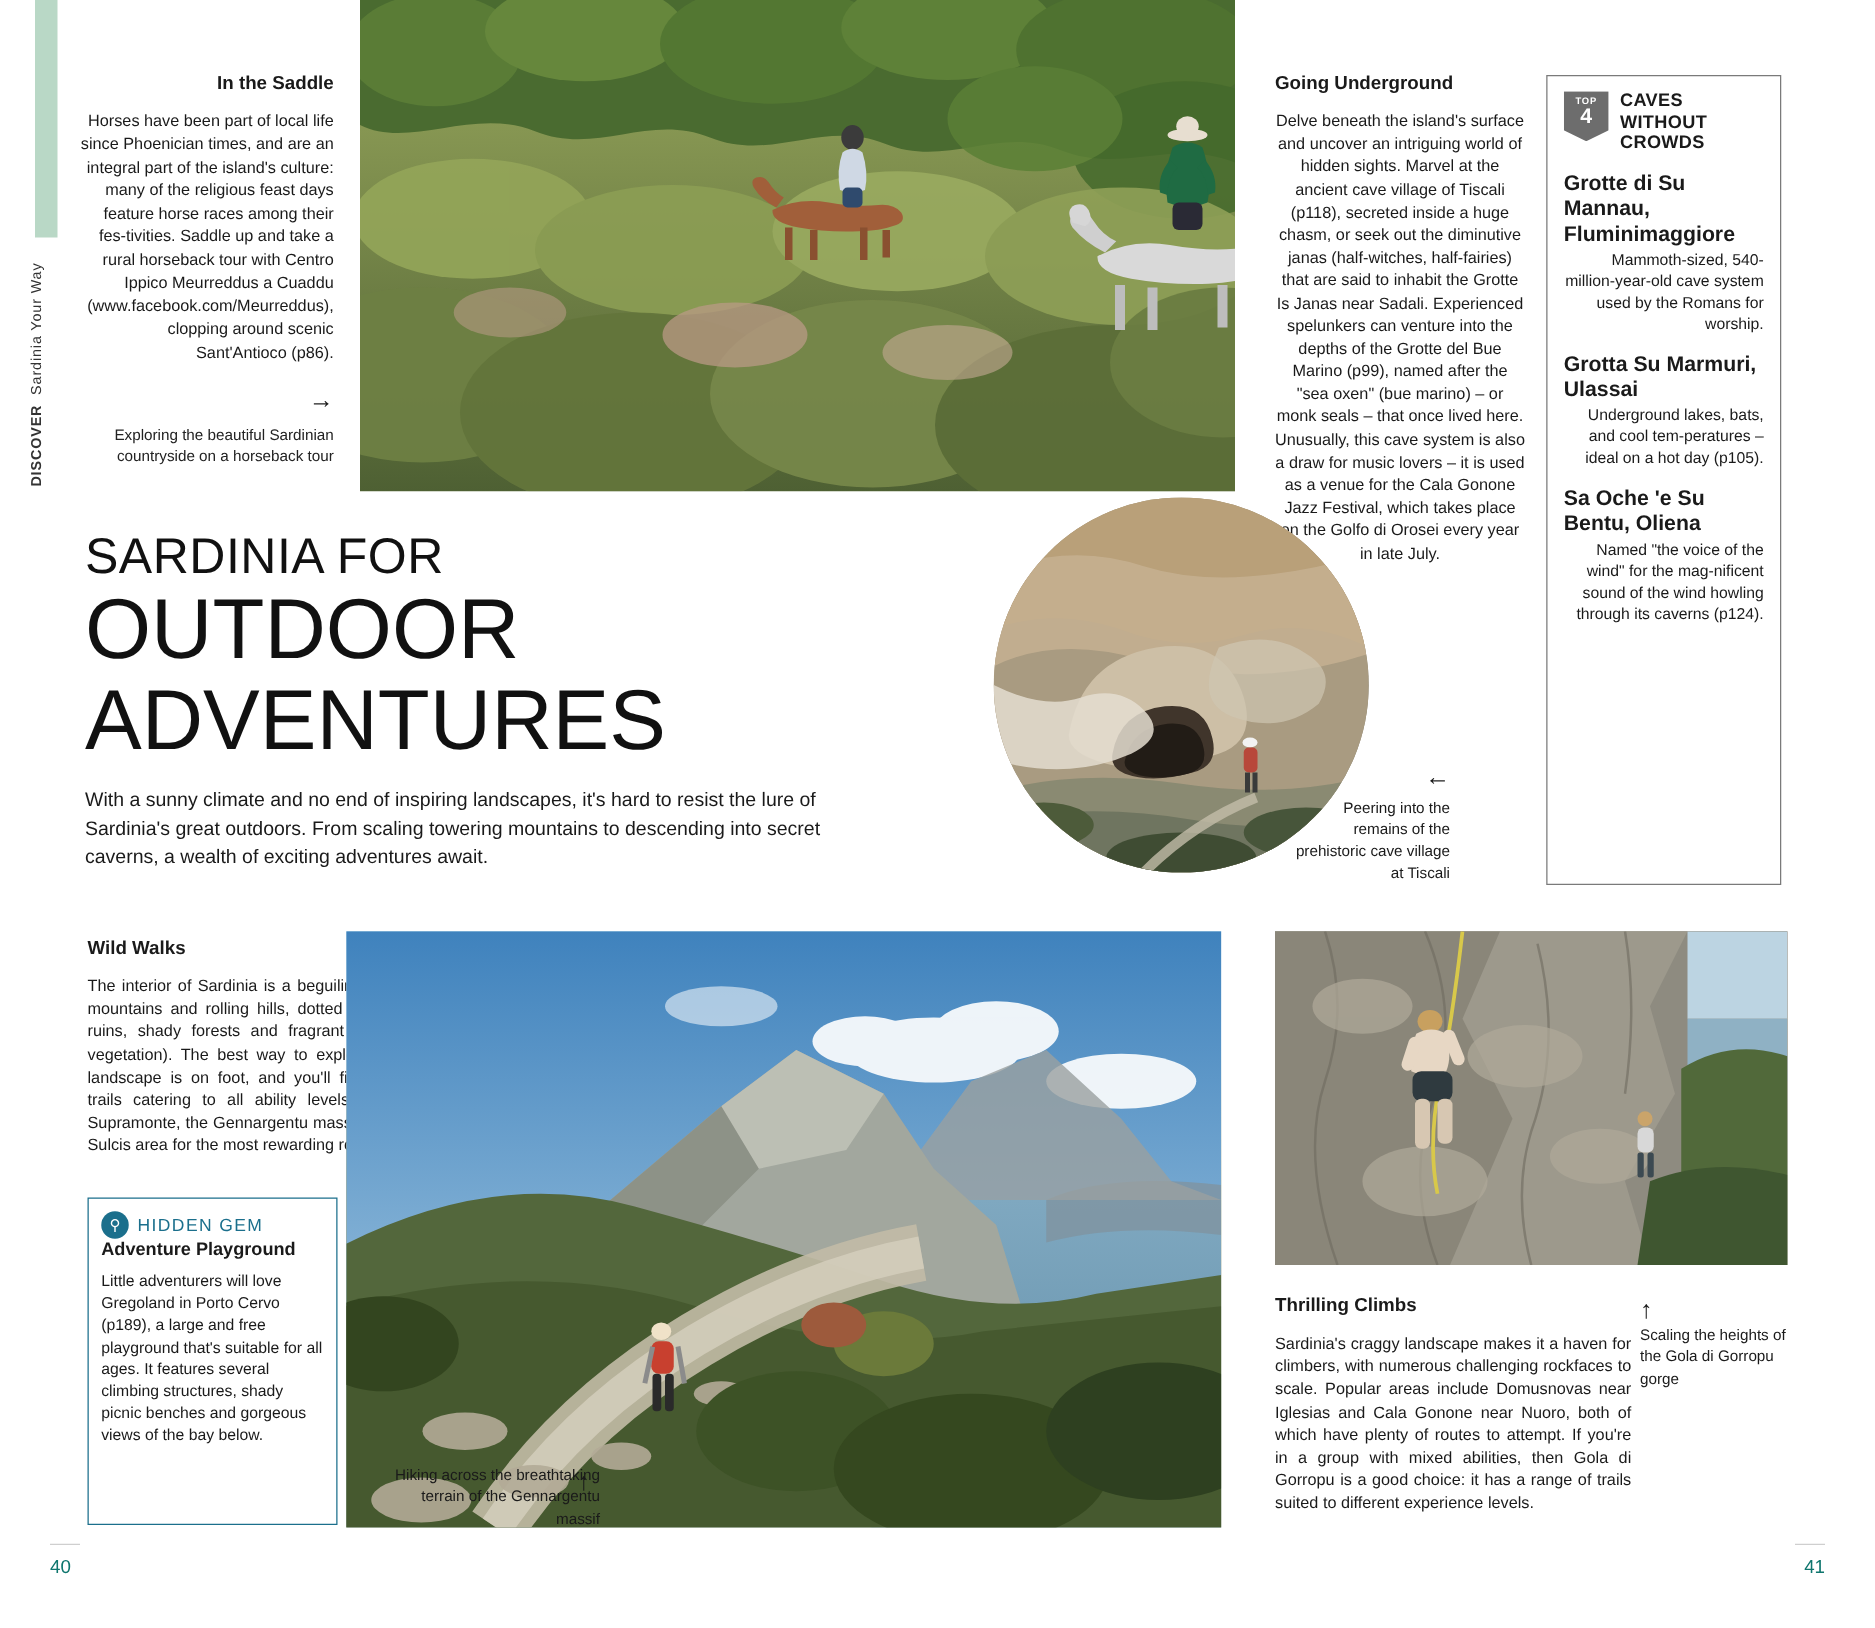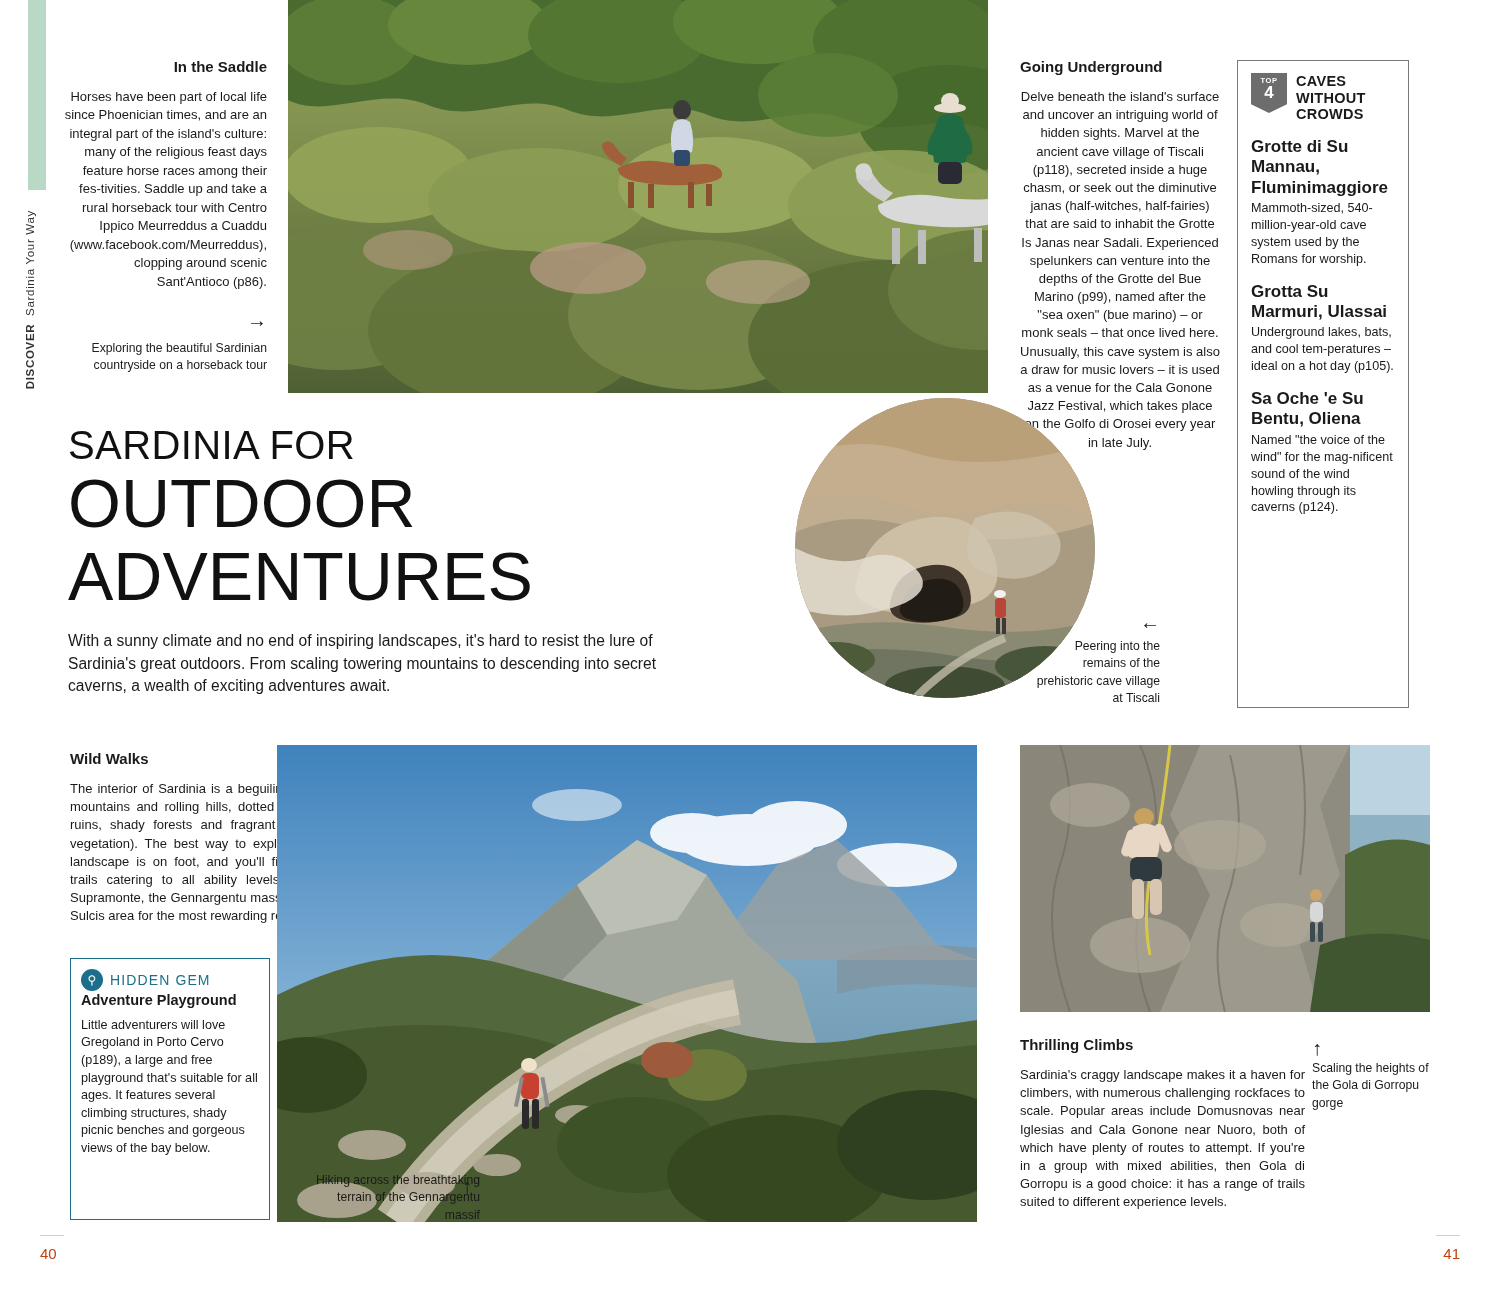--- a/index.html
+++ b/index.html
@@ -67,36 +67,36 @@
     background:linear-gradient(160deg,#cbbfa8 0%,#b9a88c 35%,#8e8774 60%,#6b6c5c 100%);
   }
   .cave-cap {
     position:absolute; left:1035px; top:612px; width:125px;
     text-align:right; font-size:12.2px; line-height:1.42;
   }
   .cave-arrow { font-size:20px; line-height:1; display:block; margin-bottom:6px; }
 
   
   #top4 {
-    position:absolute; left:1237px; top:60px; width:172px; height:648px;
+    position:absolute; left:1237px; top:60px; width:188px; height:648px;
     border:1px solid #7a7a7a; padding:12px 13px;
   }
   .top4-head { display:flex; align-items:flex-start; gap:9px; }
   .top4-badge {
     width:36px; height:40px; background:#6d6d6d; color:#fff;
     position:relative; flex:none;
     clip-path:polygon(0 0,100% 0,100% 78%,50% 100%,0 78%);
     text-align:center;
   }
   .top4-badge .t { font-size:7.5px; letter-spacing:.08em; margin-top:3px; font-weight:bold;}
   .top4-badge .n { font-size:17px; font-weight:bold; line-height:1; margin-top:-1px;}
   .top4-title { font-size:14.5px; font-weight:bold; line-height:1.15; letter-spacing:.02em; }
   .top4-item { margin-top:14px; }
   .top4-item .nm { font-size:17px; font-weight:bold; line-height:1.2; }
-  .top4-item .ds { font-size:12.6px; line-height:1.34; margin-top:2px; }
+  .top4-item .ds { font-size:12.6px; line-height:1.34; margin-top:2px;text-align:right; }
 
   
   #title-wrap { position:absolute; left:68px; top:425px; width:640px; }
   .t-small { font-size:40px; font-weight:300; letter-spacing:.01em; color:#111; line-height:1; font-family:"Liberation Sans", sans-serif;}
   .t-big { font-size:68px; font-weight:300; letter-spacing:0; color:#111; line-height:1.02; margin-top:4px;}
   #intro {
     position:absolute; left:68px; top:630px; width:620px;
     font-size:15.6px; line-height:1.45;
   }
 
@@ -138,21 +138,21 @@
   }
   #thrilling { position:absolute; left:1020px; top:1036px; width:285px; }
   #thrilling .body-txt { font-size:13px; line-height:1.4; }
   .climb-cap {
     position:absolute; left:1312px; top:1038px; width:118px;
     font-size:12.2px; line-height:1.42;
   }
   .climb-arrow { font-size:20px; display:block; line-height:1; margin-bottom:2px;}
 
   
-  .folio { position:absolute; bottom:40px; font-size:15px; color:#c2410c; }
+  .folio { position:absolute; bottom:40px; font-size:15px; color:#0f766e; }
   .folio-l { left:40px; }
   .folio-r { right:40px; }
   .folio-rule { position:absolute; bottom:66px; height:1px; background:#cfcfcf; }
 
   
   svg { display:block; }
 </style>
 </head>
 <body>
 

